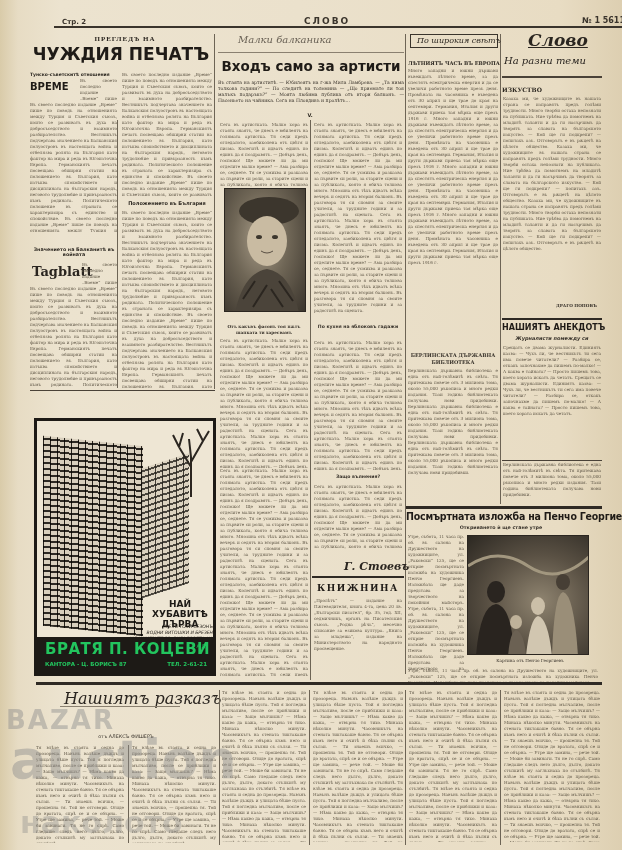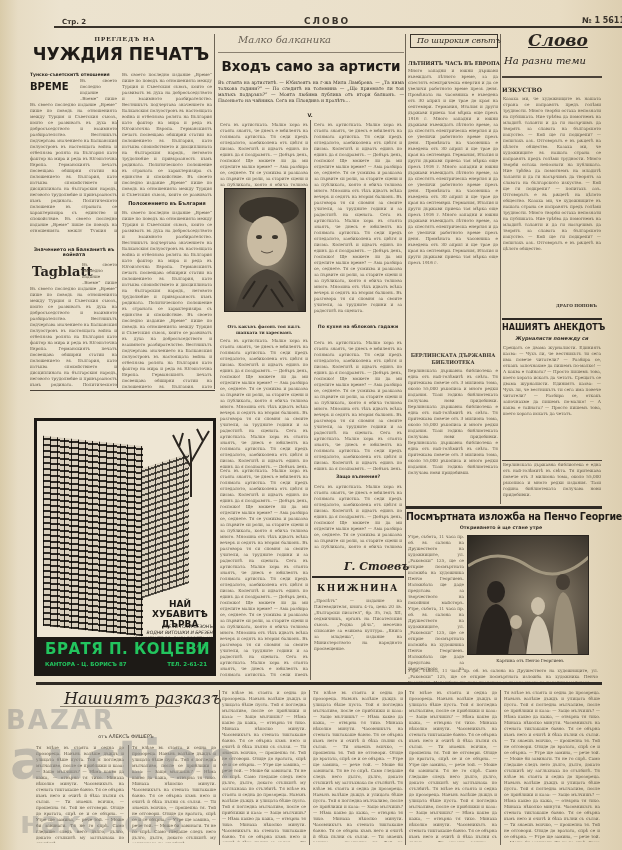--- a/index.html
+++ b/index.html
@@ -117,21 +117,21 @@
       <div>ЩЕ НАМЕРИТЕ ВЪ СКЛАДОВЕТѢ НА</div>
     </div>
     <div class="adbar">
       <span style="position:absolute; left:8px; top:3px; font-size:15px; font-weight:bold; letter-spacing:0.5px;">БРАТЯ П. КОЦЕВИ</span>
       <span style="position:absolute; right:6px; top:6px; font-size:5px;">А.Д.</span>
       <span style="position:absolute; left:8px; top:24px; font-size:5.5px; font-weight:bold;">КАНТОРА - Ц. БОРИСЪ 87</span>
       <span style="position:absolute; right:6px; top:24px; font-size:5.5px; font-weight:bold;">ТЕЛ. 2-61-21</span>
     </div>
   </div>
 
-  <div class="script" style="left:238px; top:34px; font-size:10px; color:#6a6256;">Малко балканика</div>
+  <div class="script" style="left:238px; top:34px; font-size:10px; color:#6a6256;">Малки балканика</div>
   <div class="hline" style="left:218px; top:52px; width:186px; background:#8a8070;"></div>
   <div class="bighead" style="left:218px; top:58px; width:186px; font-size:13.5px;">Входъ само за артисти</div>
   <div class="txt" style="left:218px; top:80px; width:186px; height:30px; font-size:4.6px; color:#3a342c; text-align:justify;">Въ стаята на артиститѣ. — Юбилеятъ на г-жа Мила Ламбрева. — „Та нима толкова години?“ — По следитѣ на толемина — „Що приемате ли тоя малъкъ подаръкъ?“ — Моята любима публика отъ втори балконъ. — Пасеньето на чайника. Сега на Пловдивъ и пролѣтъ...</div>
   <div class="subhead" style="left:300px; top:112px; width:20px; font-size:5px;">V.</div>
 
   <div class="txt" style="left:220px; top:122px; width:88px; height:66px;"><span>Сега въ артистката. Малко хора въ стаята знаятъ, че днесъ е юбилеятъ на голямата артистка. Тя седи предъ огледалото, заобиколена отъ цвѣтя и писма. Колегитѣ и идватъ единъ по единъ да я поздравятъ. — Добъръ день, госпожо! Ще можете ли да ми отделите малко време? — Ама разбира се, седнете. Тя се усмихва и разказва за първите си роли, за старите сцени и за публиката, която я обича толкова много. Мнозина отъ тѣхъ идватъ всѣка вечеръ и седятъ на втория балконъ. Въ разговора тя си спомня за своите учители, за трудните години и за радоститѣ на сцената.</span></div>
   <div class="photo" style="left:224px; top:188px; width:82px; height:124px;">
     <svg width="82" height="124" viewBox="0 0 82 124">
       <ellipse cx="44" cy="22" rx="30" ry="14" fill="#3c362d"></ellipse>
       <ellipse cx="42" cy="52" rx="20" ry="25" fill="#c9bba2"></ellipse>

